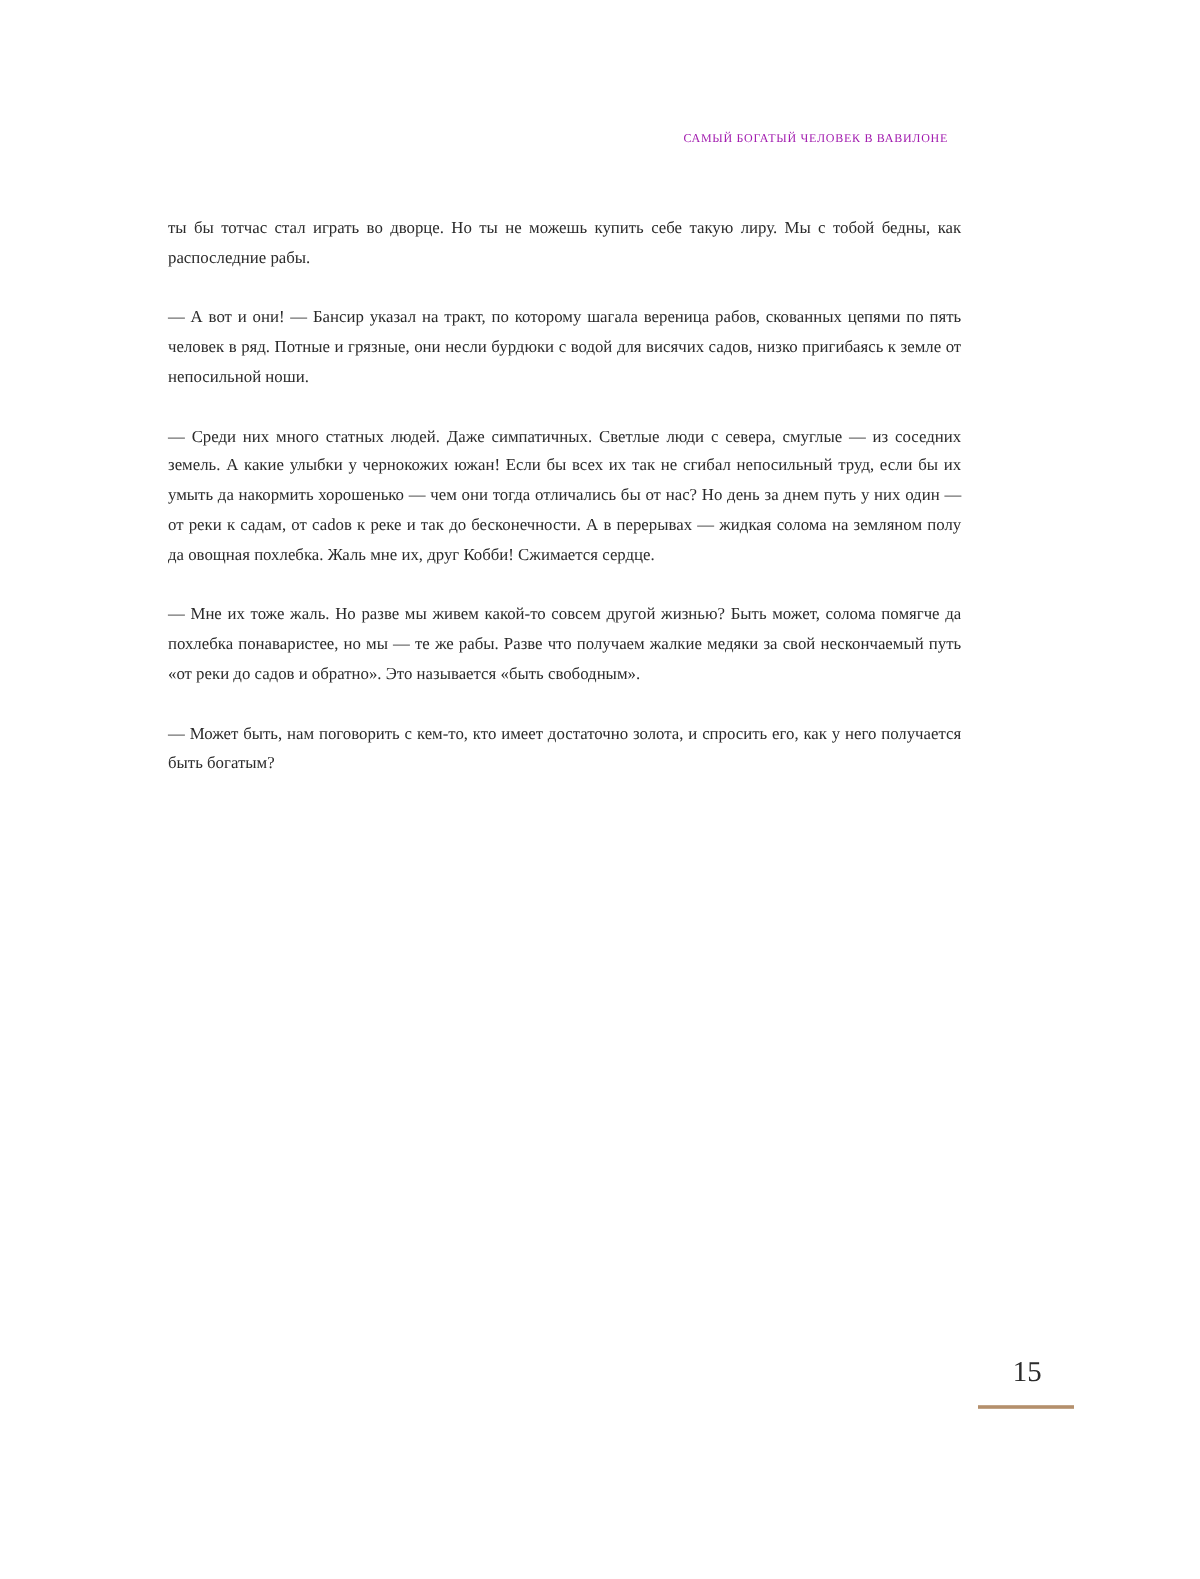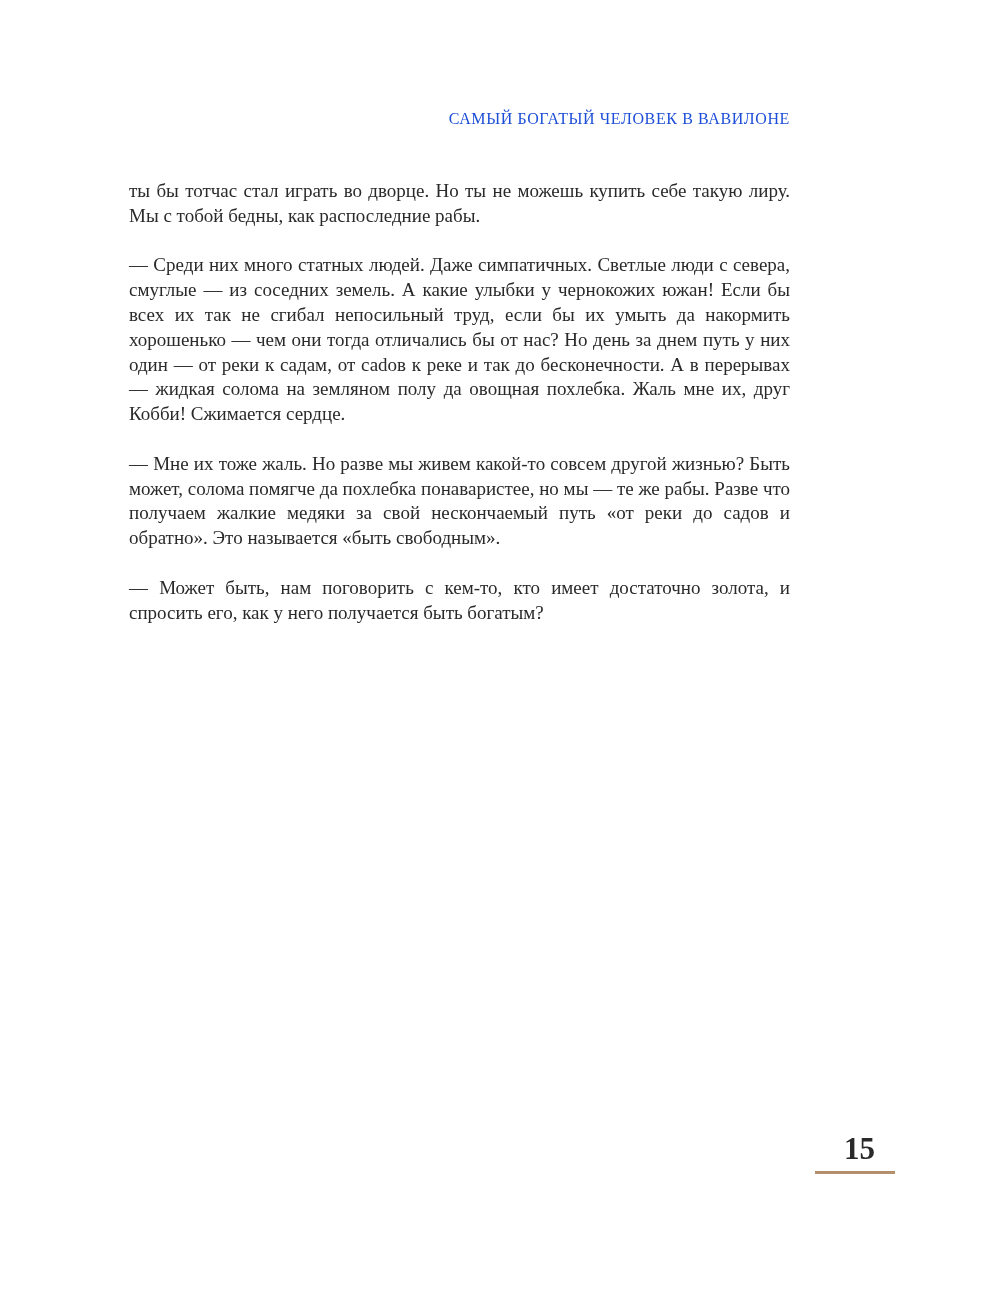--- a/index.html
+++ b/index.html
@@ -9,62 +9,62 @@
     background: #ffffff;
     position: relative;
     overflow: hidden;
     font-family: "Liberation Serif", "DejaVu Serif", serif;
     color: #2a2a2a;
   }
   .running-head {
     position: absolute;
     top: 110px;
     right: 210px;
-    font-size: 16px;
+    font-size: 10px;
     letter-spacing: 0.6px;
     text-transform: uppercase;
-    color: #1d4ed8;
+    color: #a21caf;
     white-space: nowrap;
   }
   .body-text {
     position: absolute;
     top: 179px;
-    left: 129px;
+    left: 140px;
     width: 661px;
-    font-size: 19px;
+    font-size: 14px;
     line-height: 24.8px;
   }
   .para {
     margin: 0 0 24.8px 0;
     text-align: justify;
     hyphens: manual;
   }
   .page-number {
     position: absolute;
     top: 1131px;
     left: 844px;
-    font-size: 31px;
+    font-size: 24px;
     color: #2a2a2a;
-    font-weight: bold;
   }
   .page-rule {
     position: absolute;
     top: 1171px;
     left: 815px;
     width: 80px;
     height: 3px;
     background: #b48f6c;
   }
 </style>
 </head>
 <body>
 
 <div class="running-head">Самый богатый человек в Вавилоне</div>
 
 <div class="body-text">
   <p class="para">ты бы тотчас стал играть во дворце. Но ты не можешь купить себе такую лиру. Мы с тобой бедны, как распоследние рабы.</p>
+  <p class="para">— А вот и они! — Бансир указал на тракт, по которому шагала вере­ница рабов, скованных цепями по пять человек в ряд. Потные и гряз­ные, они несли бурдюки с водой для висячих садов, низко пригибаясь к земле от непосильной ноши.</p>
   <p class="para">— Среди них много статных людей. Даже симпатичных. Светлые люди с севера, смуглые — из соседних земель. А какие улыбки у черноко­жих южан! Если бы всех их так не сгибал непосильный труд, если бы их умыть да накормить хорошенько — чем они тогда отличались бы от нас? Но день за днем путь у них один — от реки к садам, от са­dов к реке и так до бесконечности. А в перерывах — жидкая солома на земляном полу да овощная похлебка. Жаль мне их, друг Кобби! Сжи­мается сердце.</p>
   <p class="para">— Мне их тоже жаль. Но разве мы живем какой-то совсем другой жиз­нью? Быть может, солома помягче да похлебка понаваристее, но мы — те же рабы. Разве что получаем жалкие медяки за свой нескончаемый путь «от реки до садов и обратно». Это называется «быть свободным».</p>
   <p class="para">— Может быть, нам поговорить с кем-то, кто имеет достаточно золота, и спросить его, как у него получается быть богатым?</p>
 </div>
 
 <div class="page-number">15</div>
 <div class="page-rule"></div>
 
 </body></html>

